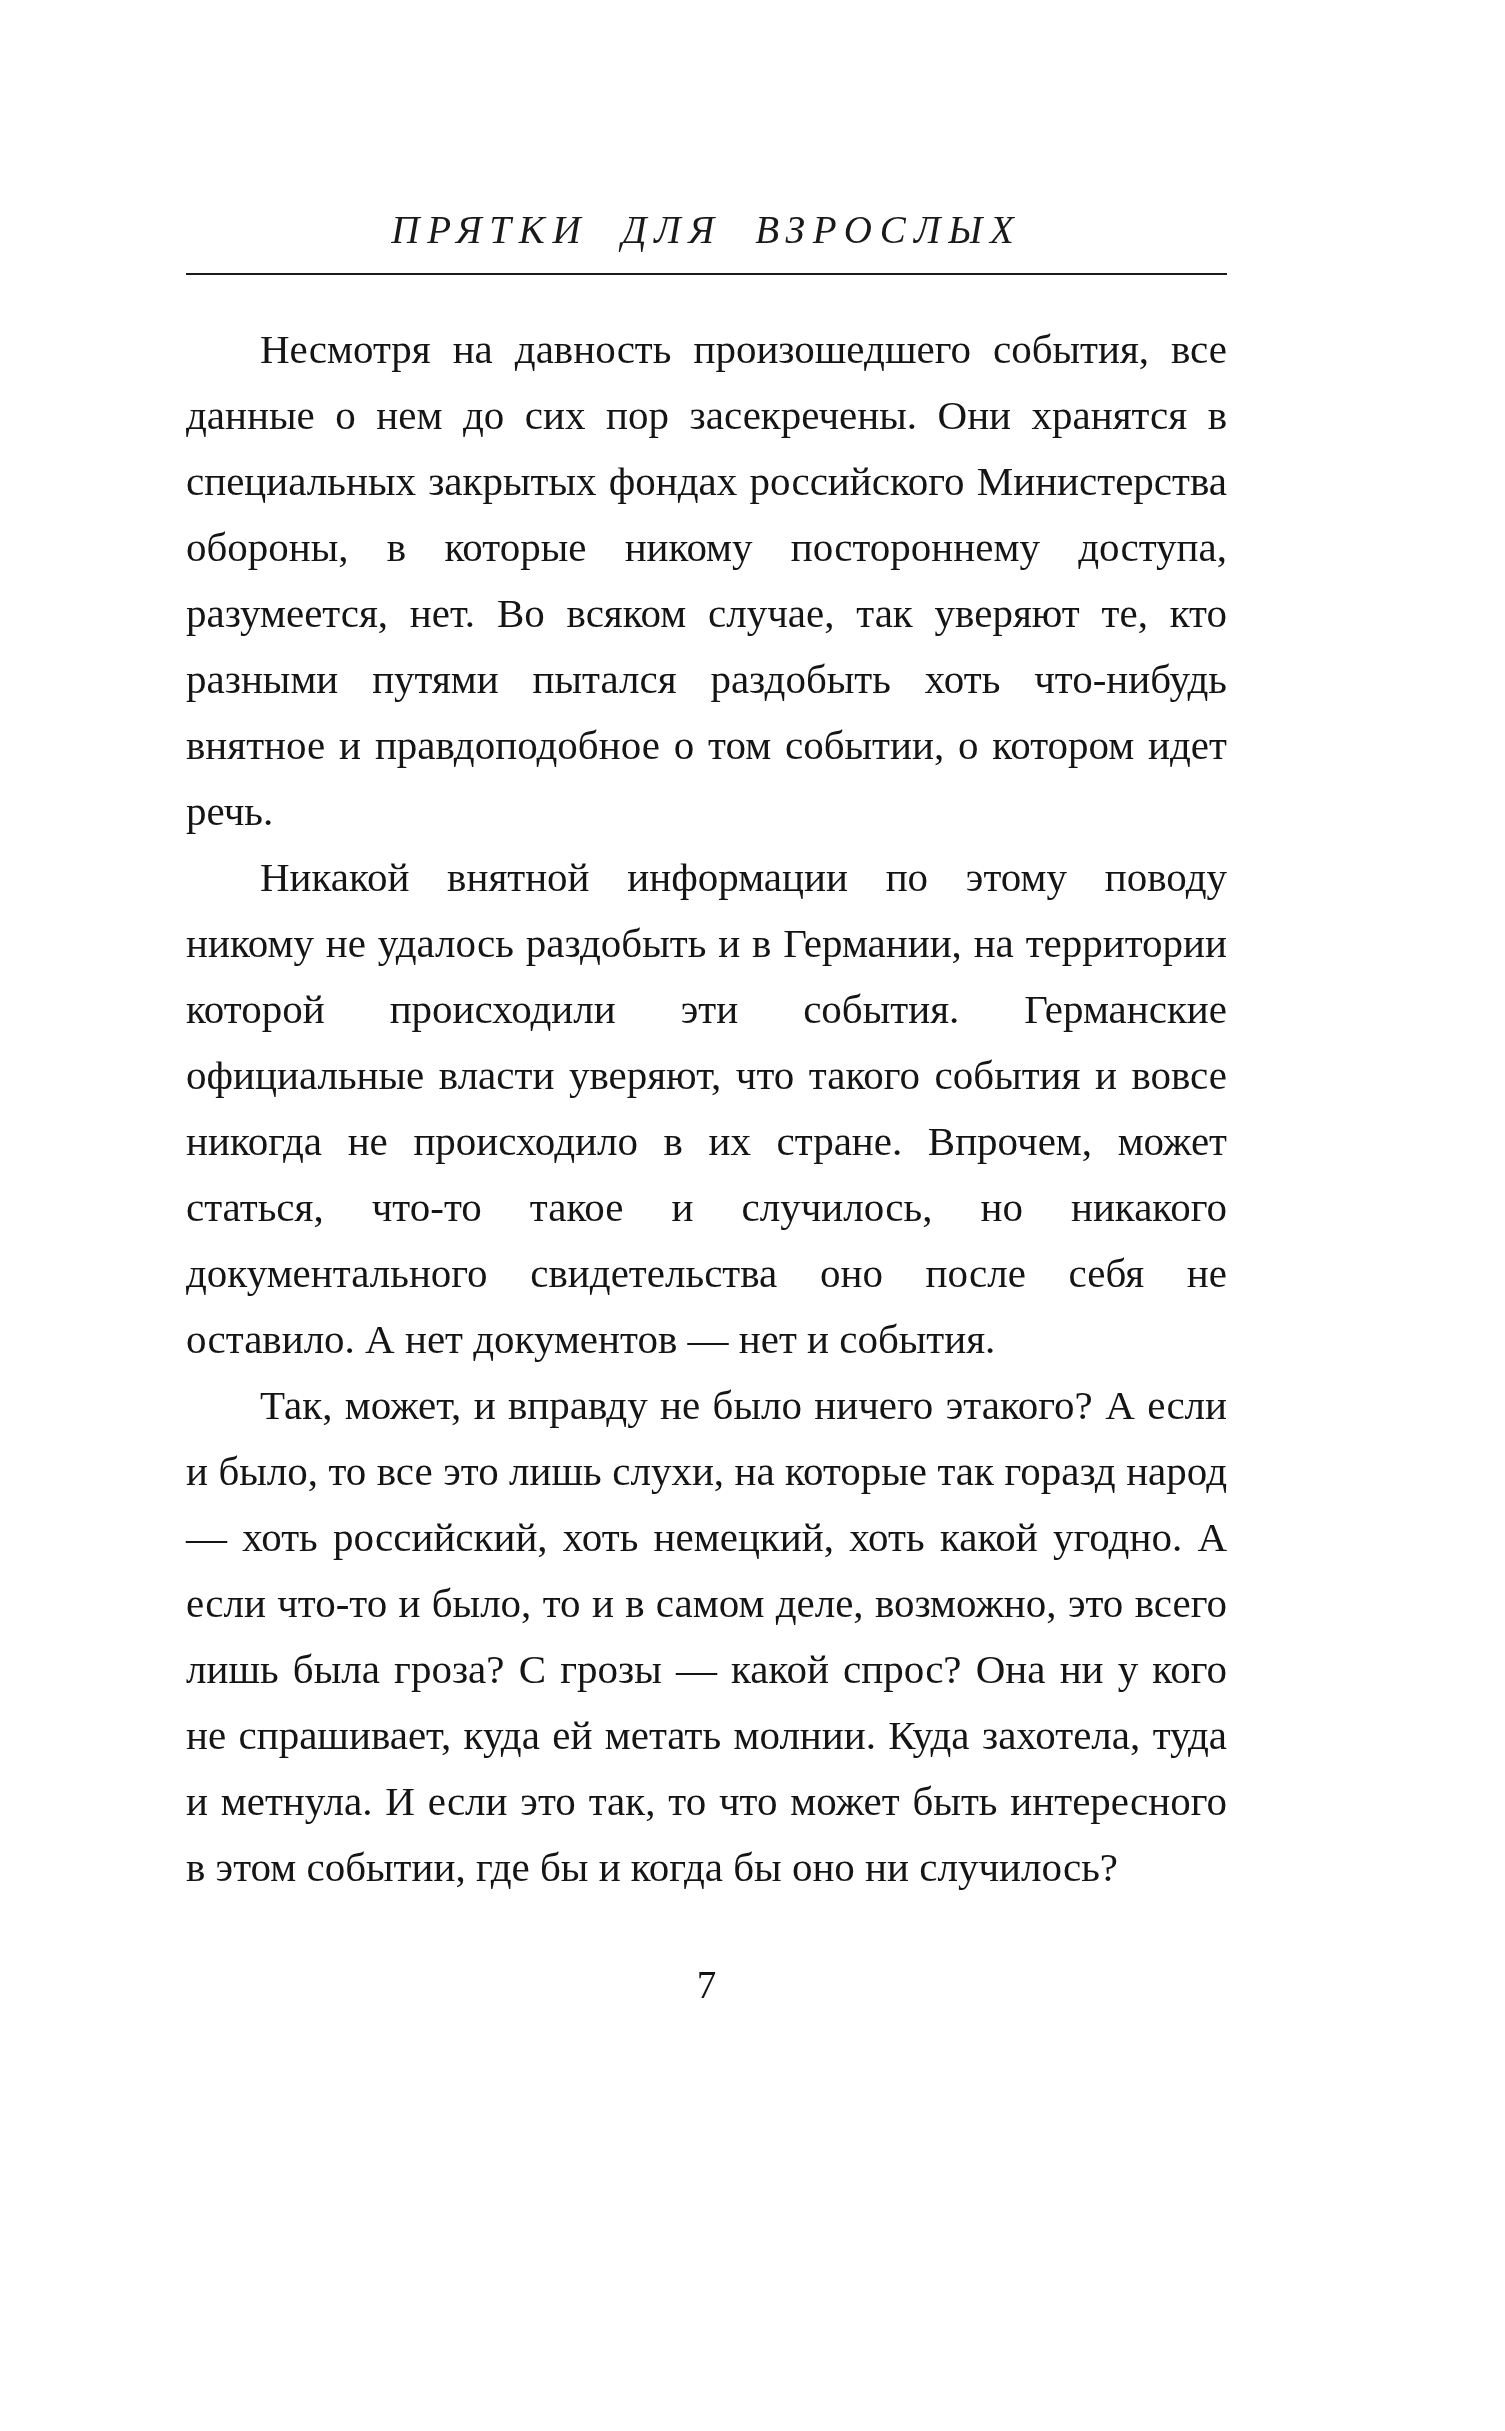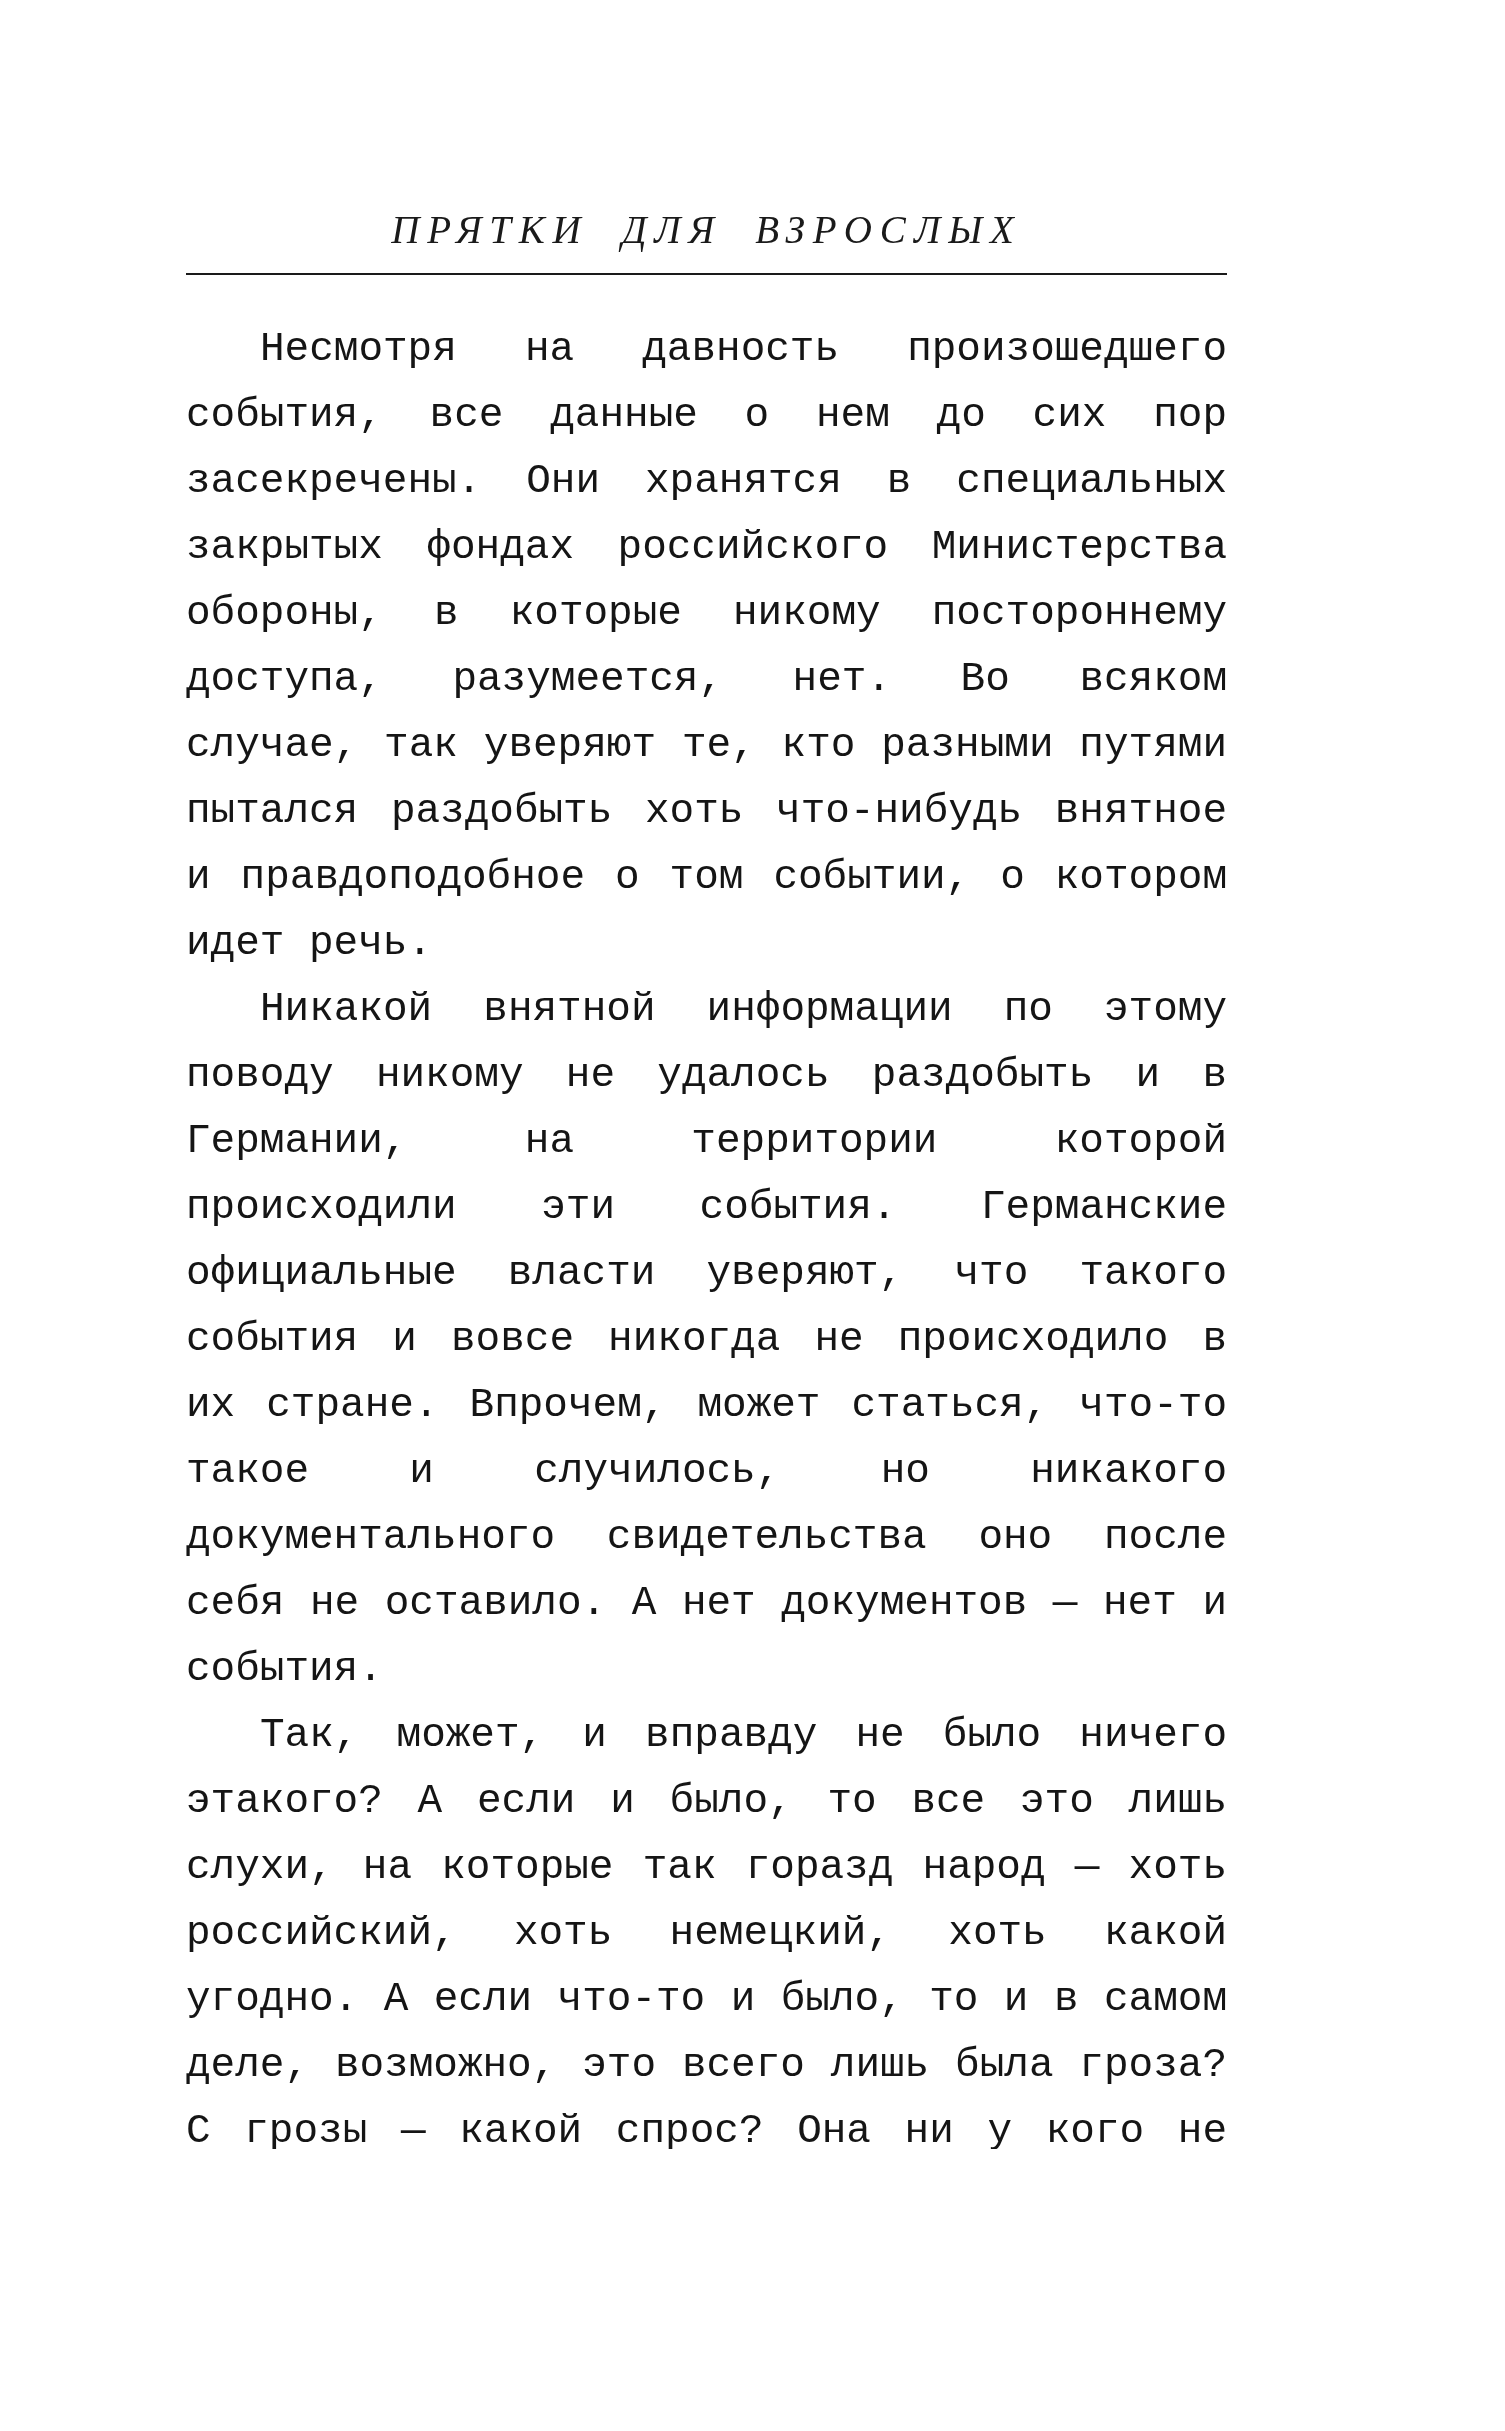--- a/index.html
+++ b/index.html
@@ -47,21 +47,20 @@
     font-size: 41px;
     line-height: 66px;
     text-align: justify;
     hyphens: auto;
     -webkit-hyphens: auto;
   }
   .body-text p {
     margin: 0;
     padding: 0;
     text-indent: 74px;
-    font-family: Liberation Mono, monospace;
   }
   .page-footer {
     margin-top: 61px;
   }
   .page-number {
     text-align: center;
     font-size: 39px;
     line-height: 47px;
     color: #151515;
   }

